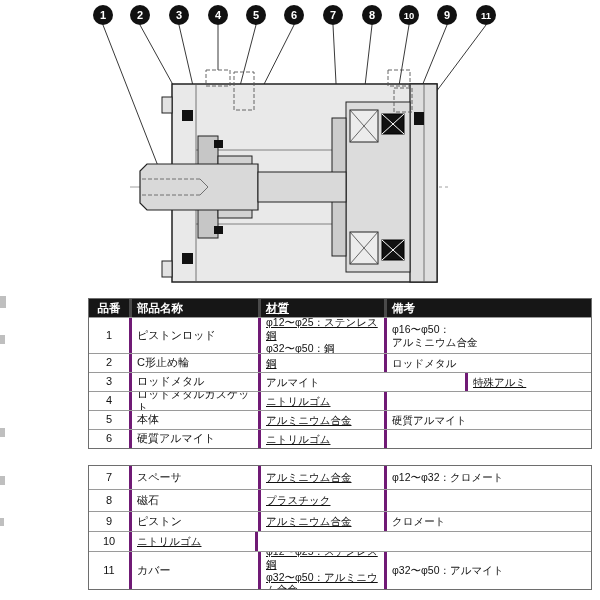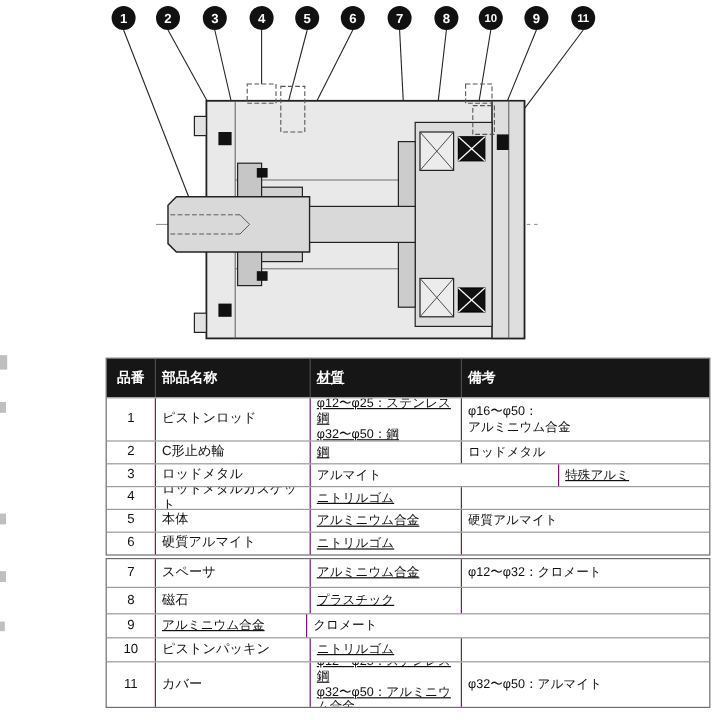--- a/index.html
+++ b/index.html
@@ -12,30 +12,30 @@
   .balloon-text { fill:#fff; font-weight:bold; font-size:11px; text-anchor:middle;
     font-family:"Liberation Sans","DejaVu Sans",sans-serif; }
   .balloon-text.b2 { font-size:9.5px; }
   .leader { stroke:#222; stroke-width:0.9; fill:none; }
 
   .tbl { position:absolute; left:88px; width:504px; border:1px solid #6e6e6e; background:#fff; }
   .tbl1 { top:298px; }
   .tbl2 { top:465px; }
   .trow { display:flex; border-top:1px solid #9a9a9a; }
   .trow:first-child { border-top:none; }
-  .c { border-left:1px solid #701a75; padding:1px 5px; display:flex; align-items:center;
+  .c { border-left:3px solid #701a75; padding:1px 5px; display:flex; align-items:center;
        font-size:11px; color:#111; white-space:pre-line; line-height:1.22; overflow:hidden; }
   .c:first-child { border-left:none; }
   .c.no { width:40px; justify-content:center; padding:1px 2px; }
   .c.nm { width:129px; }
   .c.mt { width:126px; font-size:10.5px;text-decoration:underline; }
   .c.rm { flex:1; font-size:10.5px; }
   .thead { background:#161616; }
   .thead .c { color:#fff; font-weight:700; border-left-color:#4a4a4a; font-size:11.5px; }
-  .h18{height:32px} .h36{height:36px} .h19{height:19px}
+  .h18{height:18px} .h36{height:36px} .h19{height:19px}
   .h23{height:23px} .h22{height:22px} .h20{height:20px} .h38{height:38px}
 
   .artifact { position:absolute; left:0; background:#bfbfbf; }
 </style>
 </head>
 <body>
 
 <div class="stage">
 
   <svg class="drawing" width="600" height="296" viewBox="0 0 600 296">
@@ -235,26 +235,26 @@
       <div class="c rm">φ12〜φ32：クロメート</div>
     </div>
     <div class="trow h22">
       <div class="c no">8</div>
       <div class="c nm">磁石</div>
       <div class="c mt">プラスチック</div>
       <div class="c rm"></div>
     </div>
     <div class="trow h20">
       <div class="c no">9</div>
+      <div class="c nm">ピストン</div>
       <div class="c mt">アルミニウム合金</div>
       <div class="c rm">クロメート</div>
     </div>
     <div class="trow h20">
       <div class="c no">10</div>
-      <div class="c nm">ピストンパッキン</div>
       <div class="c mt">ニトリルゴム</div>
       <div class="c rm"></div>
     </div>
     <div class="trow h38">
       <div class="c no">11</div>
       <div class="c nm">カバー</div>
       <div class="c mt">φ12〜φ25：ステンレス鋼
 φ32〜φ50：アルミニウム合金</div>
       <div class="c rm">φ32〜φ50：アルマイト</div>
     </div>

